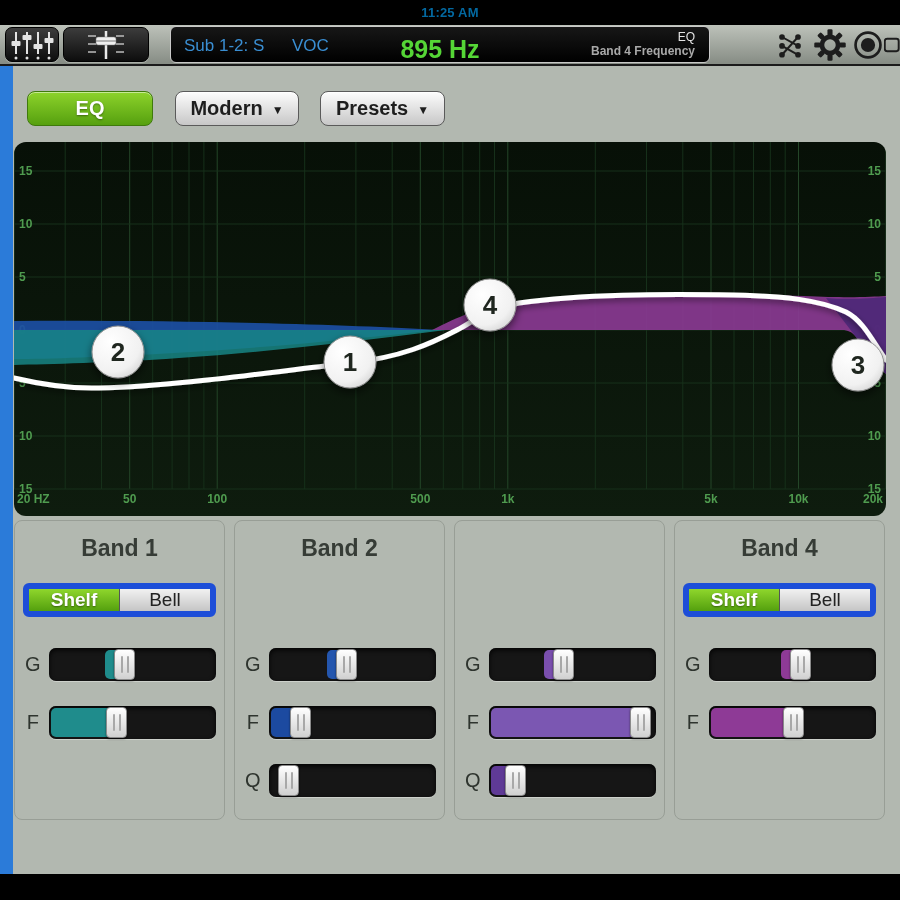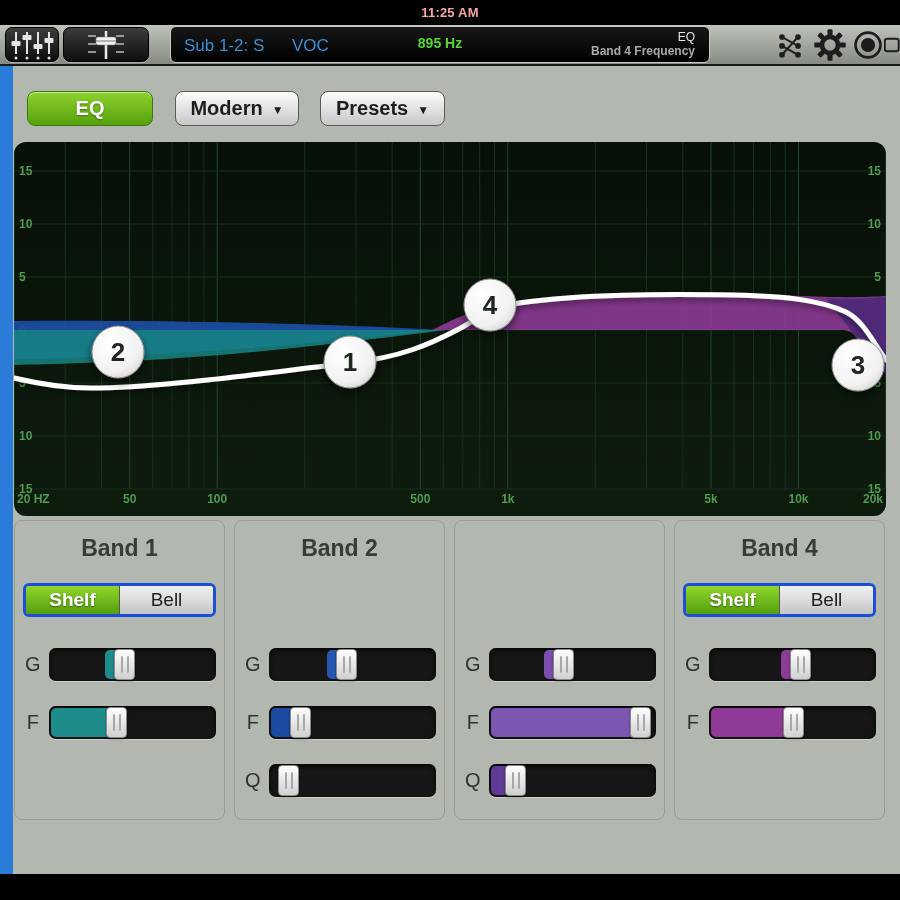--- a/index.html
+++ b/index.html
@@ -1,42 +1,42 @@
 <!DOCTYPE html>
 <html><head>
 <meta charset="utf-8">
 <style>
 *{margin:0;padding:0;box-sizing:border-box}
 html,body{background:#000}
 body{font-family:"Liberation Sans",sans-serif}
 #app{position:relative;width:900px;height:900px;overflow:hidden;background:#000}
 
 
-#status-bar{position:absolute;left:0;top:0;width:900px;height:25px;background:#000;color:#fca5a5;
+#status-bar{position:absolute;left:0;top:0;width:900px;height:25px;background:#000;color:#0369a1;
   display:flex;align-items:center;justify-content:center;font-size:13px;font-weight:700;letter-spacing:.2px}
 
 
 #toolbar{position:absolute;left:0;top:25px;width:900px;height:41px;
   background:linear-gradient(#bdc2ba,#868c84);border-bottom:2px solid #1b1b1b}
 .tb-btn{position:absolute;top:2px;height:35px;background:linear-gradient(#3c3c3c,#0d0d0d);
   border:1px solid #000;border-radius:7px;display:flex;align-items:center;justify-content:center;
   box-shadow:0 1px 0 rgba(255,255,255,.3)}
 #mixer-btn{left:5px;width:54px}
 #channel-btn{left:63px;width:86px}
 .tb-icon{position:absolute;top:2px;width:36px;height:36px;display:flex;align-items:center;justify-content:center}
 #icon-patch{left:772px}
 #icon-gear{left:812px}
 #icon-rec{left:850px}
 #icon-meters{left:884px;width:34px;justify-content:flex-start}
 
 #display{position:absolute;left:170px;top:1px;width:540px;height:37px;
   background:linear-gradient(#171717,#000);border:1px solid #c9c9c9;border-radius:6px}
 #disp-channel{position:absolute;left:13px;top:9px;font-size:17px;color:#3a8ed2;white-space:nowrap}
 #disp-name{position:absolute;left:121px;top:9px;width:36px;overflow:hidden;font-size:17px;color:#3a8ed2;white-space:nowrap}
-#disp-value{position:absolute;left:0;right:0;top:8px;text-align:center;font-size:14px;font-weight:700;color:#55d636}
+#disp-value{position:absolute;left:0;right:0;top:8px;text-align:center;font-size:25px;font-weight:700;color:#55d636}
 #disp-section{position:absolute;right:14px;top:3px;font-size:12px;color:#e4e4e4}
 #disp-param{position:absolute;right:14px;bottom:4px;font-size:12px;color:#a9a9a9;font-weight:700}
 
 
 #main{position:absolute;left:0;top:66px;width:900px;height:808px;background:#b2b8b0}
 #blue-strip{position:absolute;left:0;top:66px;width:13px;height:808px;background:#2b7bd9}
 #bottom-bar{position:absolute;left:0;top:874px;width:900px;height:26px;background:#000}
 
 
 .ctl-btn{position:absolute;height:35px;border-radius:8px;display:flex;align-items:center;justify-content:center;
@@ -54,21 +54,21 @@
 #graph{position:absolute;left:14px;top:76px;width:872px;height:374px;border-radius:12px;overflow:hidden;
   background:linear-gradient(#071007,#0e1c0e)}
 #eq-svg{display:block}
 svg text{font-family:"Liberation Sans",sans-serif}
 
 
 #bands-row{position:absolute;left:14px;top:454px;display:flex;gap:9px}
 .band-panel{position:relative;width:211px;height:300px;background:#b2b8b0;
   border:1px solid #989e96;border-radius:8px}
 .band-title{position:absolute;top:14px;left:0;right:0;text-align:center;font-size:23px;color:#363c36;font-weight:700}
-.toggle{position:absolute;left:8px;right:8px;top:62px;height:34px;border:3px solid #1d4ed8;border-radius:6px;
+.toggle{position:absolute;left:8px;right:8px;top:62px;height:34px;border:6px solid #1d4ed8;border-radius:6px;
   overflow:hidden;display:flex}
 .toggle-opt{flex:1;display:flex;align-items:center;justify-content:center;font-size:19px;color:#222;
   background:linear-gradient(#f1f1f1,#c5c5c5)}
 .toggle-opt.sel{background:linear-gradient(#8fd62c,#54a00e);color:#fff;font-weight:700;text-shadow:0 1px 2px rgba(0,0,0,.45)}
 .toggle-opt + .toggle-opt{border-left:1px solid #555}
 .slider-row{position:absolute;left:8px;right:8px;height:34px;display:flex;align-items:center}
 .row-0{top:126px}.row-1{top:184px}.row-2{top:242px}
 .slider-label{width:20px;text-align:center;font-size:20px;color:#2e342e;font-weight:500;margin-right:6px}
 .slider-track{position:relative;width:169px;height:33px;background:#161616;border-radius:7px;
   box-shadow:inset 0 2px 5px rgba(0,0,0,.9),0 1px 0 rgba(255,255,255,.35)}

